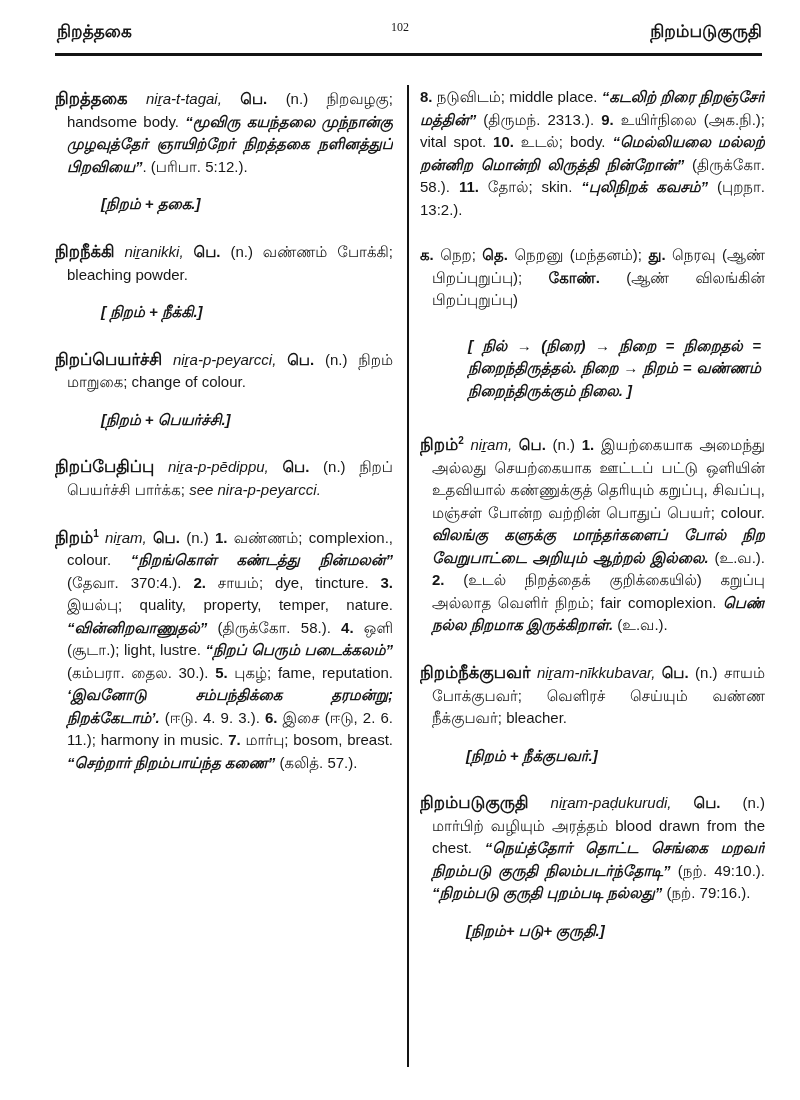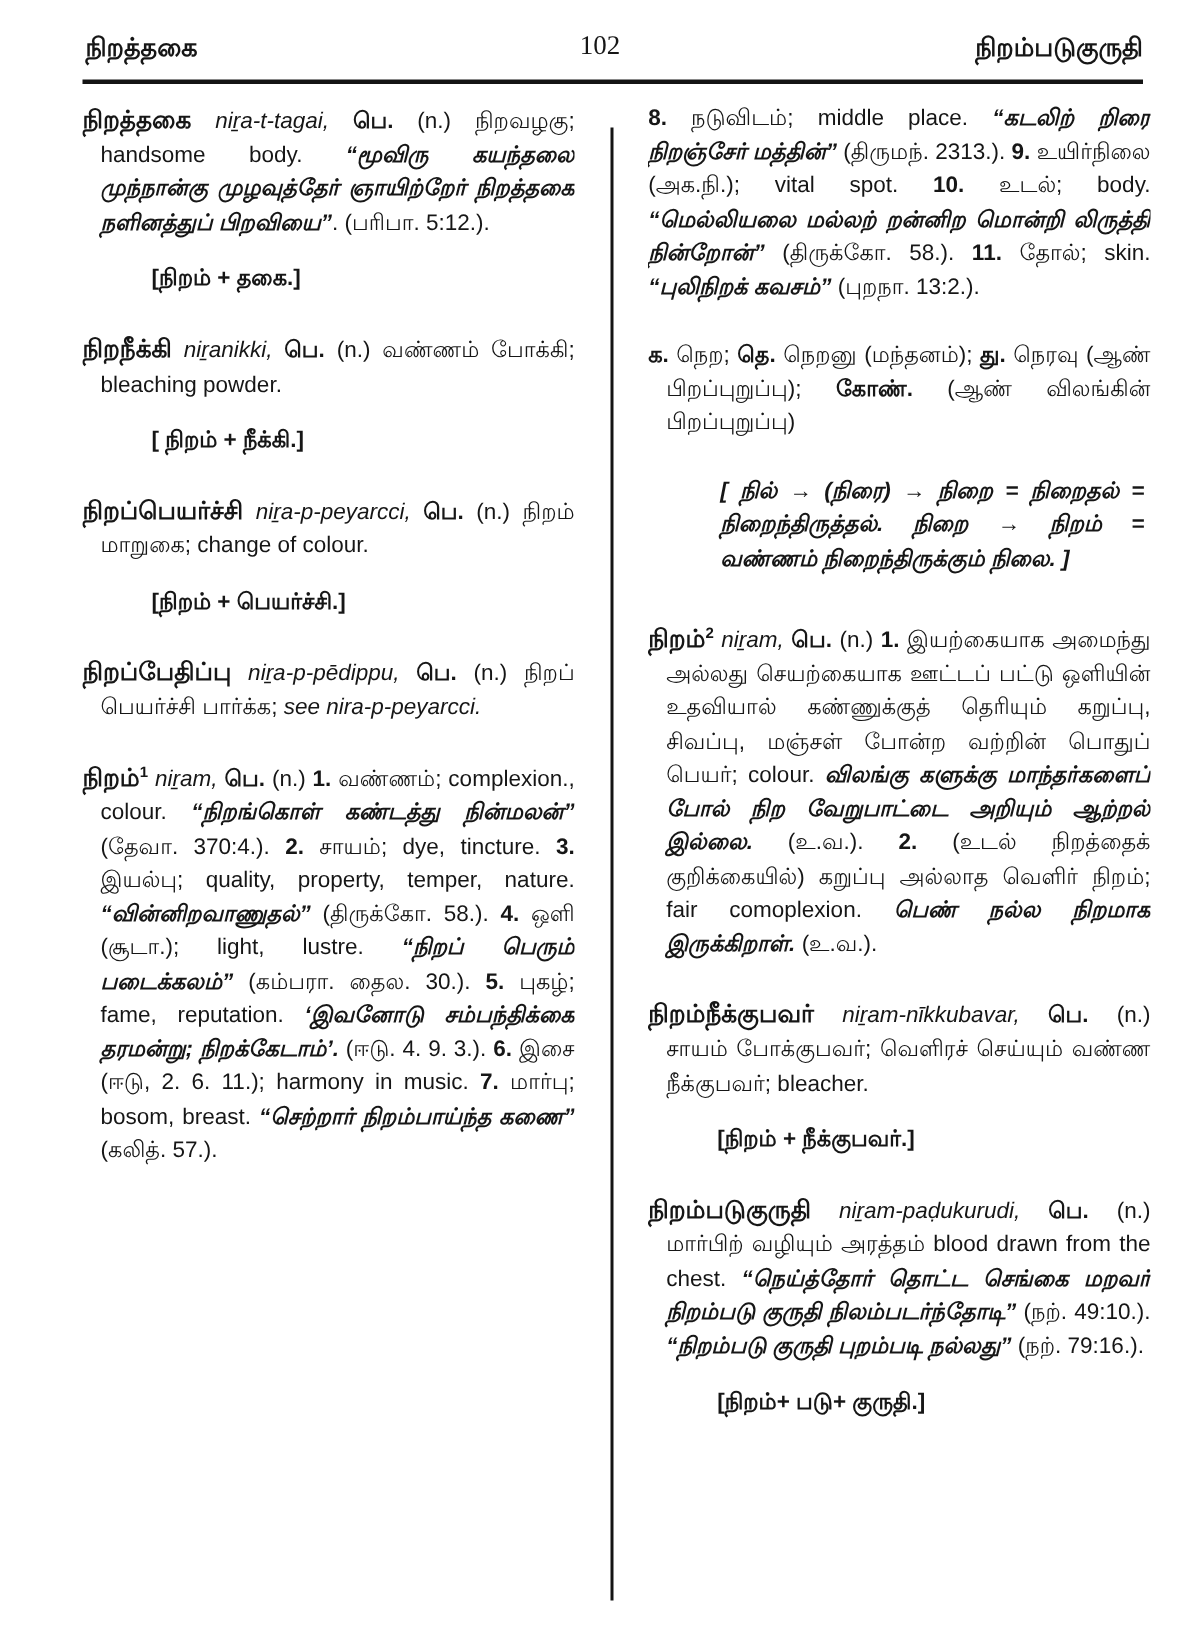--- a/index.html
+++ b/index.html
@@ -1,41 +1,41 @@
 <!DOCTYPE html>
 <html><head>
 <meta charset="utf-8">
 <style>
   html,body{margin:0;padding:0;background:#e8e8e4;}
   .page{position:relative;width:800px;height:1100px;background:#ffffff;color:#161616;
         font-family:"Liberation Sans","DejaVu Sans",sans-serif;overflow:hidden;}
   
   .hdr-left{position:absolute;top:22px;left:57px;font-size:17px;font-weight:bold;}
   .hdr-page{position:absolute;top:20px;left:50%;transform:translateX(-50%);
-            font-size:18px;font-family:"Liberation Serif","DejaVu Serif",serif;}
+            font-size:12px;font-family:"Liberation Serif","DejaVu Serif",serif;}
   .hdr-right{position:absolute;top:22px;right:38px;font-size:17px;font-weight:bold;}
   .hdr-rule{position:absolute;top:53px;left:55px;width:707px;height:3px;background:#141414;}
   
   .col-divider{position:absolute;top:85px;left:407px;width:2px;height:982px;background:#141414;}
   
-  .columns{position:absolute;top:68px;left:55px;width:712px;display:flex;}
+  .columns{position:absolute;top:86px;left:55px;width:712px;display:flex;}
   .col{overflow:hidden;}
   .col-left{width:338px;margin-right:27px;}
-  .col-right{width:345px;margin-left:22px;}
+  .col-right{width:345px;}
   
   .entry{margin:0 0 23px 0;text-align:justify;font-size:15px;line-height:1.5;}
   .entry .body{margin:0;padding-left:12px;text-indent:-12px;}
   .entry.cont .body{padding-left:0;text-indent:0;}
   .entry.note .body{padding-left:48px;padding-right:4px;text-indent:0;}
   .run-h{font-weight:bold;font-size:16.5px;}
   .run-b{font-weight:bold;}
   .run-i{font-style:italic;}
   .run-q{font-style:italic;font-weight:bold;}
   sup.run-sup{font-size:10px;font-weight:bold;}
-  .etym{margin:15px 0 0 0;padding-left:46px;font-weight:bold;text-indent:0;}
+  .etym{margin:15px 0 0 0;padding-left:46px;font-style:italic;font-weight:bold;text-indent:0;}
   .col-right .entry.gap-top{margin-top:30px;}
 </style>
 </head>
 <body>
 
 <div class="page">
   <div class="hdr-left">நிறத்தகை</div>
   <div class="hdr-page">102</div>
   <div class="hdr-right">நிறம்படுகுருதி</div>
   <div class="hdr-rule"></div>

